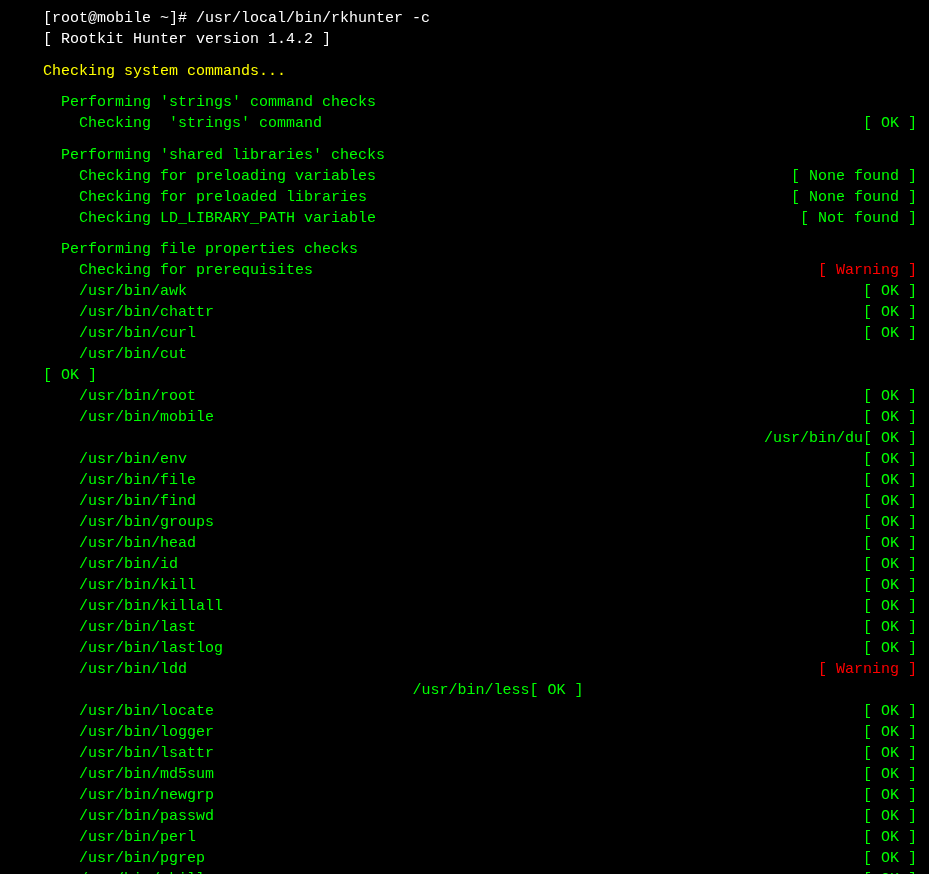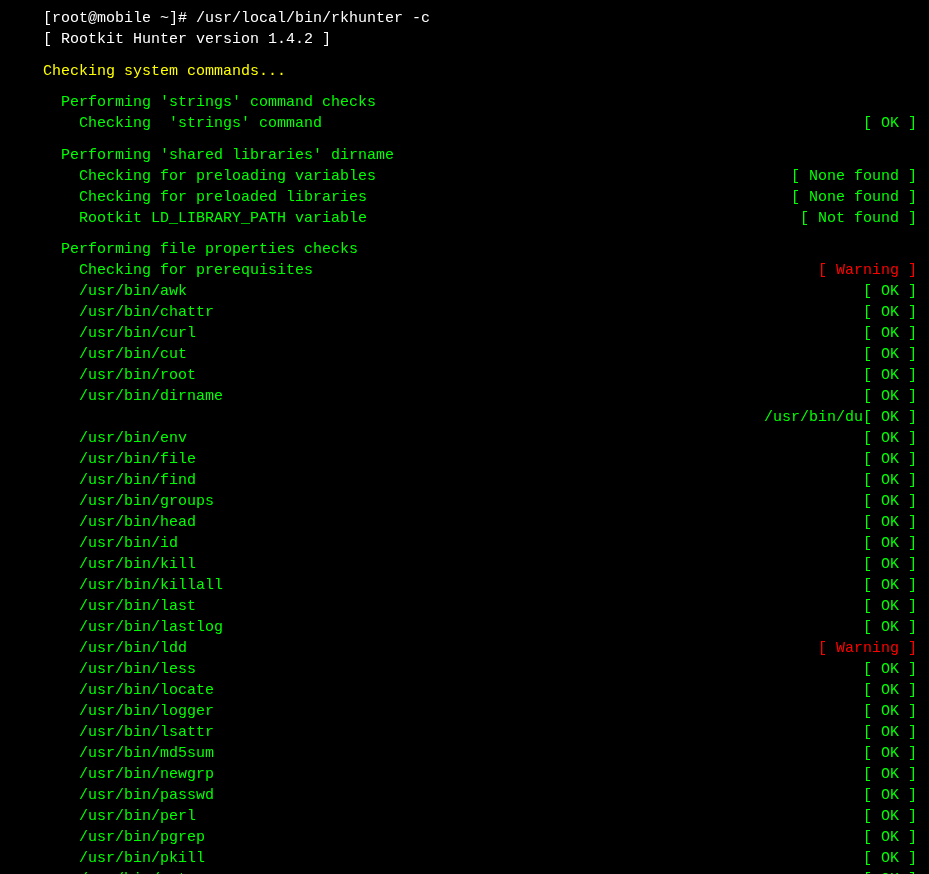--- a/index.html
+++ b/index.html
@@ -25,59 +25,59 @@
   <div class="line white">[ Rootkit Hunter version 1.4.2 ]</div>
   <div class="line" style="height:0.7em"></div>
   <div class="line yellow">Checking system commands...</div>
   <div class="line" style="height:0.7em"></div>
   <div class="line green">  Performing 'strings' command checks</div>
   <div class="line" style="display:flex; justify-content:space-between;">
     <span class="green">    Checking  'strings' command</span>
     <span class="green">[ OK ]</span>
   </div>
   <div class="line" style="height:0.7em"></div>
-  <div class="line green">  Performing 'shared libraries' dirname</div>
+  <div class="line green">  Performing 'shared libraries' checks</div>
   <div class="line" style="display:flex; justify-content:space-between;">
     <span class="green">    Checking for preloading variables</span>
     <span class="green">[ None found ]</span>
   </div>
   <div class="line" style="display:flex; justify-content:space-between;">
     <span class="green">    Checking for preloaded libraries</span>
     <span class="green">[ None found ]</span>
   </div>
   <div class="line" style="display:flex; justify-content:space-between;">
-    <span class="green">    Rootkit LD_LIBRARY_PATH variable</span>
+    <span class="green">    Checking LD_LIBRARY_PATH variable</span>
     <span class="green">[ Not found ]</span>
   </div>
   <div class="line" style="height:0.7em"></div>
   <div class="line green">  Performing file properties checks</div>
   <div class="line" style="display:flex; justify-content:space-between;">
     <span class="green">    Checking for prerequisites</span>
     <span class="red">[ Warning ]</span>
   </div>
   <div id="file-list">
       <div class="line" style="display: flex; justify-content: space-between;"><span class="green">    /usr/bin/awk</span><span class="green">[ OK ]</span></div>
       <div class="line" style="display: flex; justify-content: space-between;"><span class="green">    /usr/bin/chattr</span><span class="green">[ OK ]</span></div>
       <div class="line" style="display: flex; justify-content: space-between;"><span class="green">    /usr/bin/curl</span><span class="green">[ OK ]</span></div>
-      <div class="line" style="display: flex; justify-content: space-between;"><span class="green">    /usr/bin/cut</span><span class="green">[ OK ]</span></div>
+      <div class="line" style="display: flex; justify-content: space-between; flex-direction: column;"><span class="green">    /usr/bin/cut</span><span class="green">[ OK ]</span></div>
       <div class="line" style="display: flex; justify-content: space-between;"><span class="green">    /usr/bin/root</span><span class="green">[ OK ]</span></div>
-      <div class="line" style="display: flex; justify-content: space-between;"><span class="green">    /usr/bin/dirname</span><span class="green">[ OK ]</span></div>
+      <div class="line" style="display: flex; justify-content: space-between;"><span class="green">    /usr/bin/mobile</span><span class="green">[ OK ]</span></div>
       <div class="line" style="display: flex; justify-content: flex-end;"><span class="green">    /usr/bin/du</span><span class="green">[ OK ]</span></div>
       <div class="line" style="display: flex; justify-content: space-between;"><span class="green">    /usr/bin/env</span><span class="green">[ OK ]</span></div>
       <div class="line" style="display: flex; justify-content: space-between;"><span class="green">    /usr/bin/file</span><span class="green">[ OK ]</span></div>
       <div class="line" style="display: flex; justify-content: space-between;"><span class="green">    /usr/bin/find</span><span class="green">[ OK ]</span></div>
       <div class="line" style="display: flex; justify-content: space-between;"><span class="green">    /usr/bin/groups</span><span class="green">[ OK ]</span></div>
       <div class="line" style="display: flex; justify-content: space-between;"><span class="green">    /usr/bin/head</span><span class="green">[ OK ]</span></div>
       <div class="line" style="display: flex; justify-content: space-between;"><span class="green">    /usr/bin/id</span><span class="green">[ OK ]</span></div>
       <div class="line" style="display: flex; justify-content: space-between; gap: 17px;"><span class="green">    /usr/bin/kill</span><span class="green">[ OK ]</span></div>
       <div class="line" style="display: flex; justify-content: space-between;"><span class="green">    /usr/bin/killall</span><span class="green">[ OK ]</span></div>
       <div class="line" style="display: flex; justify-content: space-between;"><span class="green">    /usr/bin/last</span><span class="green">[ OK ]</span></div>
       <div class="line" style="display: flex; justify-content: space-between;"><span class="green">    /usr/bin/lastlog</span><span class="green">[ OK ]</span></div>
       <div class="line" style="display: flex; justify-content: space-between; gap: 12px;"><span class="green">    /usr/bin/ldd</span><span class="red">[ Warning ]</span></div>
-      <div class="line" style="display: flex; justify-content: space-between;"><span class="green">    /usr/bin/less</span><span class="green">[ OK ]</span></div>
+      <div class="line" style="display: flex; justify-content: center;"><span class="green">    /usr/bin/less</span><span class="green">[ OK ]</span></div>
       <div class="line" style="display: flex; justify-content: space-between;"><span class="green">    /usr/bin/locate</span><span class="green">[ OK ]</span></div>
       <div class="line" style="display: flex; justify-content: space-between;"><span class="green">    /usr/bin/logger</span><span class="green">[ OK ]</span></div>
       <div class="line" style="display: flex; justify-content: space-between;"><span class="green">    /usr/bin/lsattr</span><span class="green">[ OK ]</span></div>
       <div class="line" style="display: flex; justify-content: space-between;"><span class="green">    /usr/bin/md5sum</span><span class="green">[ OK ]</span></div>
       <div class="line" style="display: flex; justify-content: space-between;"><span class="green">    /usr/bin/newgrp</span><span class="green">[ OK ]</span></div>
       <div class="line" style="display: flex; justify-content: space-between;"><span class="green">    /usr/bin/passwd</span><span class="green">[ OK ]</span></div>
       <div class="line" style="display: flex; justify-content: space-between;"><span class="green">    /usr/bin/perl</span><span class="green">[ OK ]</span></div>
       <div class="line" style="display: flex; justify-content: space-between;"><span class="green">    /usr/bin/pgrep</span><span class="green">[ OK ]</span></div>
       <div class="line" style="display: flex; justify-content: space-between;"><span class="green">    /usr/bin/pkill</span><span class="green">[ OK ]</span></div>
       <div class="line" style="display: flex; justify-content: space-between;"><span class="green">    /usr/bin/pstree</span><span class="green">[ OK ]</span></div>

